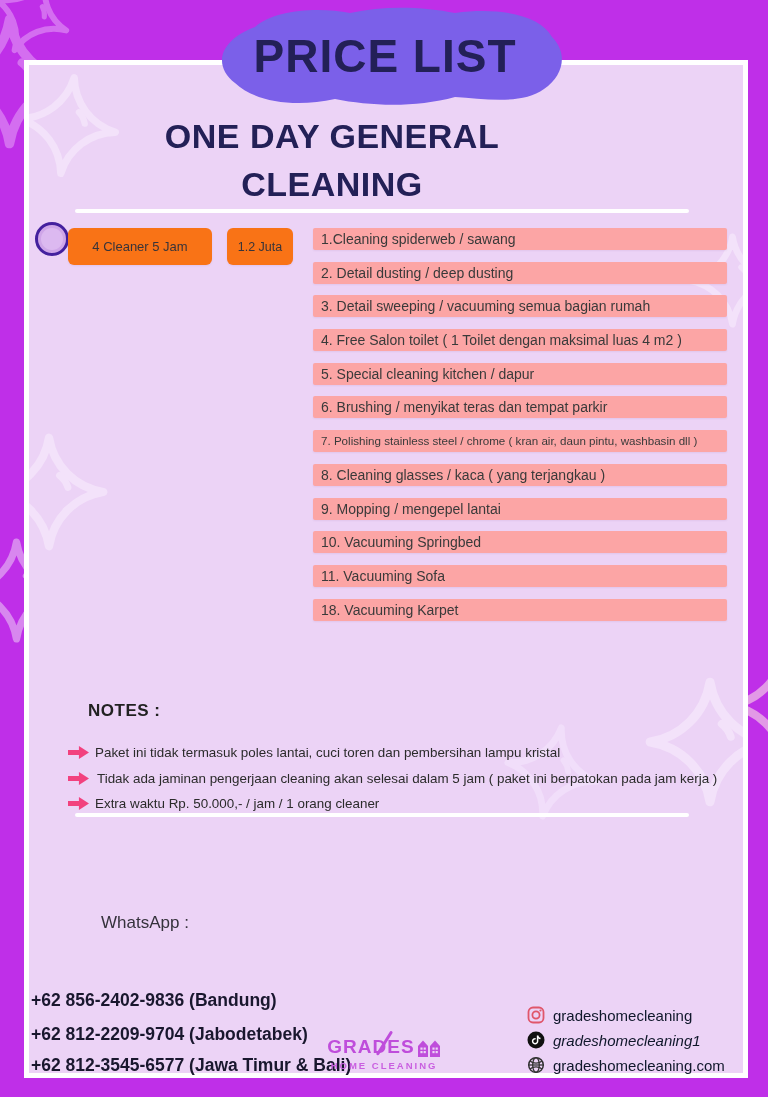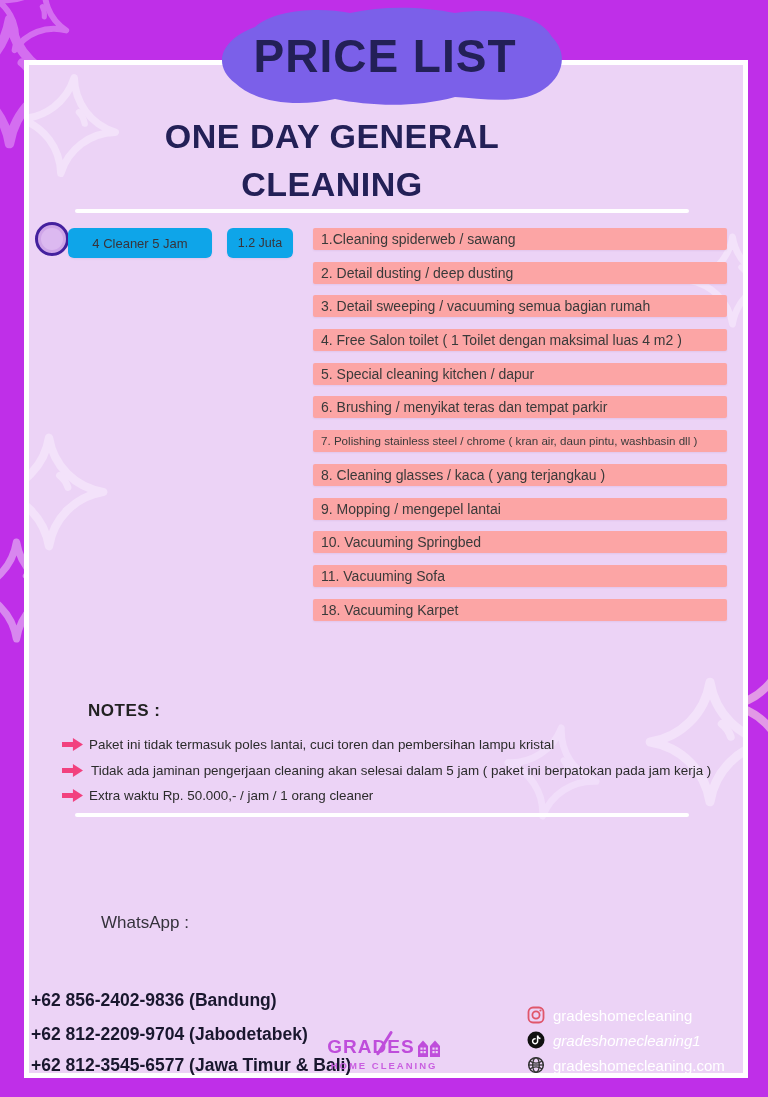--- a/index.html
+++ b/index.html
@@ -17,37 +17,37 @@
          font-size:46px;font-weight:800;letter-spacing:1px;color:#232057;}
   .subtitle{position:absolute;left:24px;top:112px;width:616px;text-align:center;
             font-size:34px;font-weight:800;color:#232057;line-height:48px;letter-spacing:.5px;}
   .hr{position:absolute;height:4px;background:#ffffff;border-radius:2px;left:75px;width:614px;}
   .hr-top{top:209px;}
   .hr-bottom{top:813px;}
 
   
   .circle{position:absolute;left:35px;top:222px;width:28px;height:28px;border-radius:50%;
           border:3px solid #44209e;background:#dcb9f0;box-shadow:inset 0 0 0 3px #cfa6e8;}
-  .pill{position:absolute;top:228px;height:30px;background:#0ea5e9;border-radius:6px;
+  .pill{position:absolute;top:228px;height:37px;background:#f97316;border-radius:6px;
         display:flex;align-items:center;justify-content:center;font-size:13px;color:#38343a;
         box-shadow:0 1px 2px rgba(80,30,110,.08);}
   .pill-team{left:68px;width:144px;}
   .pill-price{left:227px;width:66px;font-size:12.5px;}
 
   
   .services{position:absolute;left:313px;top:228px;width:414px;}
   .service{height:22px;margin-bottom:11.7px;background:#fca5a5;border-radius:2px;
            font-size:14px;color:#3a3a3a;line-height:22px;padding-left:8px;box-sizing:border-box;
            white-space:nowrap;box-shadow:0 1px 2px rgba(80,30,110,.07);}
   .service:nth-child(7){font-size:11.6px;}
 
   
   .notes-heading{position:absolute;left:88px;top:701px;font-size:17px;font-weight:600;
                  color:#222222;letter-spacing:.5px;}
-  .note-row{position:absolute;left:62px;display:flex;align-items:center;gap:6px;width:660px;}
+  .note-row{position:absolute;left:68px;display:flex;align-items:center;gap:6px;width:660px;margin-top:8px;}
   .note-row.n1{top:737px;} .note-row.n2{top:763px;gap:8px;} .note-row.n3{top:788px;}
   .arrow-icon{width:21px;height:14px;background:#f2417e;flex:0 0 auto;
       clip-path:polygon(0 32%,52% 32%,52% 4%,100% 50%,52% 96%,52% 68%,0 68%);}
   .note-text{font-size:13.4px;color:#2b2b2b;white-space:nowrap;}
 
   
   .whatsapp{position:absolute;left:101px;top:913px;font-size:17px;color:#35323c;font-weight:500;}
   .phone{position:absolute;left:31px;font-size:17.5px;font-weight:600;color:#19172e;white-space:nowrap;}
   .phone.p1{top:990px;} .phone.p2{top:1024px;} .phone.p3{top:1055px;}
 
@@ -56,21 +56,21 @@
         align-items:center;}
   .logo-row{display:flex;align-items:flex-end;gap:2px;position:relative;}
   .logo-name{font-size:19px;font-weight:800;letter-spacing:1px;color:#bf4ddb;}
   .logo-slash{position:absolute;left:56px;top:-7px;width:2.5px;height:28px;background:#bf4ddb;
               border-radius:2px;transform:rotate(32deg);}
   .logo-tagline{font-size:9.5px;font-weight:700;letter-spacing:2px;color:#c95fe0;margin-top:2px;}
 
   
   .social-row{position:absolute;left:527px;display:flex;align-items:center;gap:8px;}
   .social-row.s1{top:1006px;} .social-row.s2{top:1031px;font-style:italic;} .social-row.s3{top:1056px;}
-  .social-handle{font-size:15px;color:#ffffff;white-space:nowrap;}
+  .social-handle{font-size:15px;color:#0f172a;white-space:nowrap;}
 </style>
 </head>
 <body>
 
 <svg width="0" height="0" style="position:absolute">
   <defs>
     <symbol id="sparkle" viewBox="0 0 100 100">
       <path d="M50 4 C54 28 72 46 96 50 C72 54 54 72 50 96 C46 72 28 54 4 50 C28 46 46 28 50 4 Z" fill="none" stroke="currentColor" stroke-width="7" stroke-linejoin="round"></path>
       <path d="M59 36 a20 20 0 0 1 7 10" fill="none" stroke="currentColor" stroke-width="6" stroke-linecap="round"></path>
     </symbol>

